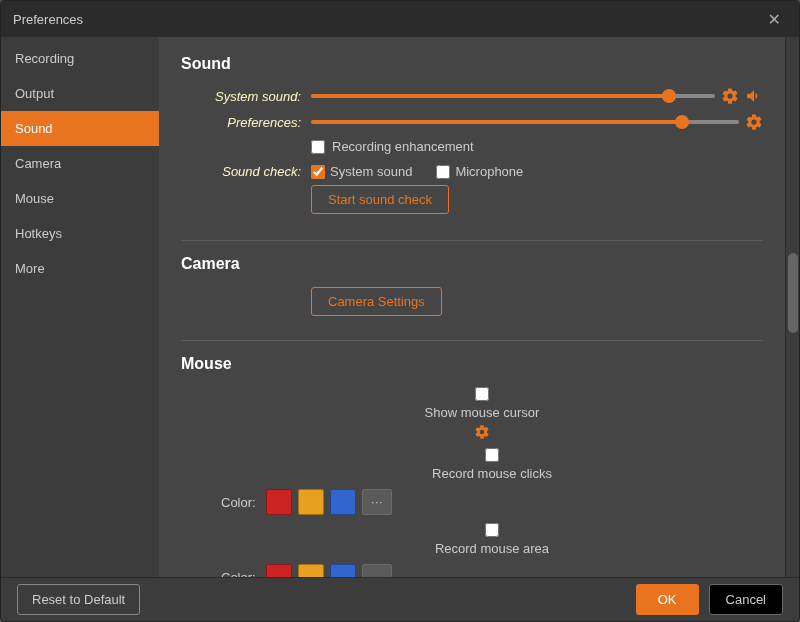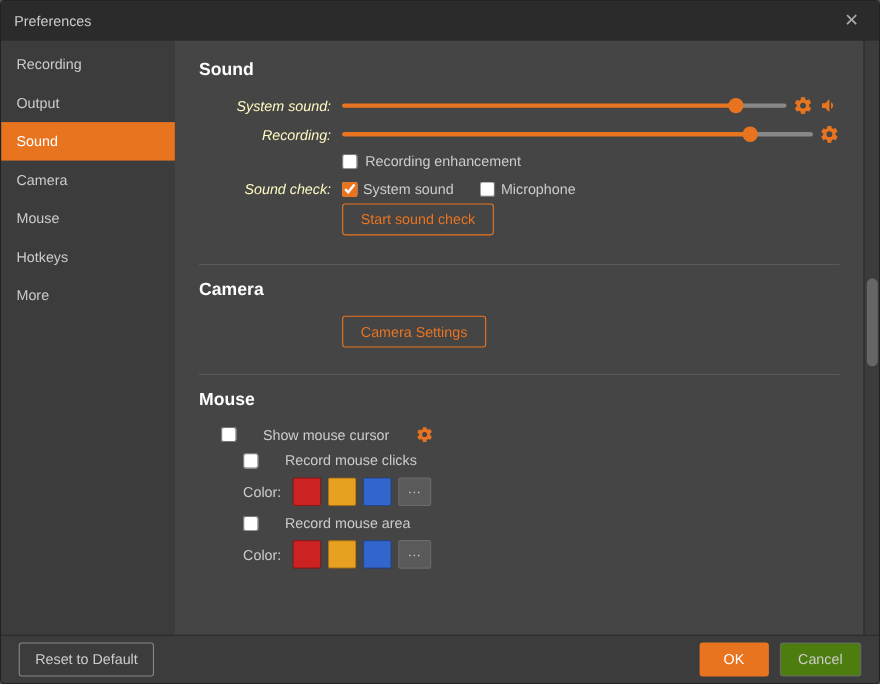--- a/index.html
+++ b/index.html
@@ -196,24 +196,25 @@
       border: none;
       border-top: 1px solid #5a5a5a;
       margin: 10px 0 14px 0;
     }
 
     .mouse-section { margin-top: 4px; }
 
     .mouse-row {
       display: flex;
       align-items: center;
-      gap: 24px;
+      gap: 4px;
       margin-bottom: 8px;
       margin-left: 20px;
       color: #ccc;
+      flex-direction: column;
     }
 
     .mouse-row input[type="checkbox"] {
       width: 14px;
       height: 14px;
       accent-color: #e87420;
       cursor: pointer;
     }
 
     .color-row {
@@ -281,21 +282,21 @@
       background: #e87420;
       border: none;
       color: #fff;
       padding: 7px 22px;
       border-radius: 3px;
       cursor: pointer;
       font-size: 13px;
     }
 
     .cancel-btn {
-      background: #4d7c0f;
+      background: #000000;
       border: 1px solid #6a6a6a;
       color: #ccc;
       padding: 7px 16px;
       border-radius: 3px;
       cursor: pointer;
       font-size: 13px;
     }
 
     .checked-orange {
       accent-color: #e87420;
@@ -335,21 +336,21 @@
           <svg class="gear-icon" viewBox="0 0 24 24" fill="currentColor">
             <path d="M12 15.5A3.5 3.5 0 0 1 8.5 12 3.5 3.5 0 0 1 12 8.5a3.5 3.5 0 0 1 3.5 3.5 3.5 3.5 0 0 1-3.5 3.5m7.43-2.92c.04-.32.07-.64.07-.98s-.03-.67-.07-1l2.16-1.68c.19-.15.24-.42.12-.64l-2.04-3.54c-.12-.22-.39-.29-.61-.22l-2.55 1.03c-.52-.4-1.08-.73-1.69-.98l-.38-2.71C14.46 2.18 14.25 2 14 2h-4c-.25 0-.46.18-.49.42l-.38 2.71c-.61.25-1.17.59-1.69.98L4.89 5.08c-.22-.07-.49 0-.61.22L2.24 8.84c-.13.22-.07.49.12.64L4.52 11.1c-.04.33-.07.65-.07 1s.03.67.07 1L2.36 14.78c-.19.15-.24.42-.12.64l2.04 3.54c.12.22.39.29.61.22l2.55-1.03c.52.4 1.08.73 1.69.98l.38 2.71c.04.24.25.42.49.42h4c.25 0 .46-.18.49-.42l.38-2.71c.61-.25 1.17-.59 1.69-.98l2.55 1.03c.22.07.49 0 .61-.22l2.04-3.54c.12-.22.07-.49-.12-.64l-2.16-1.68z"></path>
           </svg>
           <svg class="speaker-icon" viewBox="0 0 24 24" fill="currentColor">
             <path d="M3 9v6h4l5 5V4L7 9H3zm13.5 3c0-1.77-1.02-3.29-2.5-4.03v8.05c1.48-.73 2.5-2.25 2.5-4.02z"></path>
           </svg>
         </div>
       </div>
 
       <div class="form-row">
-        <span class="form-label">Recording:</span>
+        <span class="form-label">Preferences:</span>
         <div class="slider-container">
           <input type="range" class="slider" value="88" min="0" max="100" style="background: linear-gradient(to right, rgb(232, 116, 32) 0%, rgb(232, 116, 32) 88%, rgb(136, 136, 136) 88%);">
           <svg class="gear-icon" viewBox="0 0 24 24" fill="currentColor">
             <path d="M12 15.5A3.5 3.5 0 0 1 8.5 12 3.5 3.5 0 0 1 12 8.5a3.5 3.5 0 0 1 3.5 3.5 3.5 3.5 0 0 1-3.5 3.5m7.43-2.92c.04-.32.07-.64.07-.98s-.03-.67-.07-1l2.16-1.68c.19-.15.24-.42.12-.64l-2.04-3.54c-.12-.22-.39-.29-.61-.22l-2.55 1.03c-.52-.4-1.08-.73-1.69-.98l-.38-2.71C14.46 2.18 14.25 2 14 2h-4c-.25 0-.46.18-.49.42l-.38 2.71c-.61.25-1.17.59-1.69.98L4.89 5.08c-.22-.07-.49 0-.61.22L2.24 8.84c-.13.22-.07.49.12.64L4.52 11.1c-.04.33-.07.65-.07 1s.03.67.07 1L2.36 14.78c-.19.15-.24.42-.12.64l2.04 3.54c.12.22.39.29.61.22l2.55-1.03c.52.4 1.08.73 1.69.98l.38 2.71c.04.24.25.42.49.42h4c.25 0 .46-.18.49-.42l.38-2.71c.61-.25 1.17-.59 1.69-.98l2.55 1.03c.22.07.49 0 .61-.22l2.04-3.54c.12-.22.07-.49-.12-.64l-2.16-1.68z"></path>
           </svg>
         </div>
       </div>
 
 
       <div class="checkbox-row">

